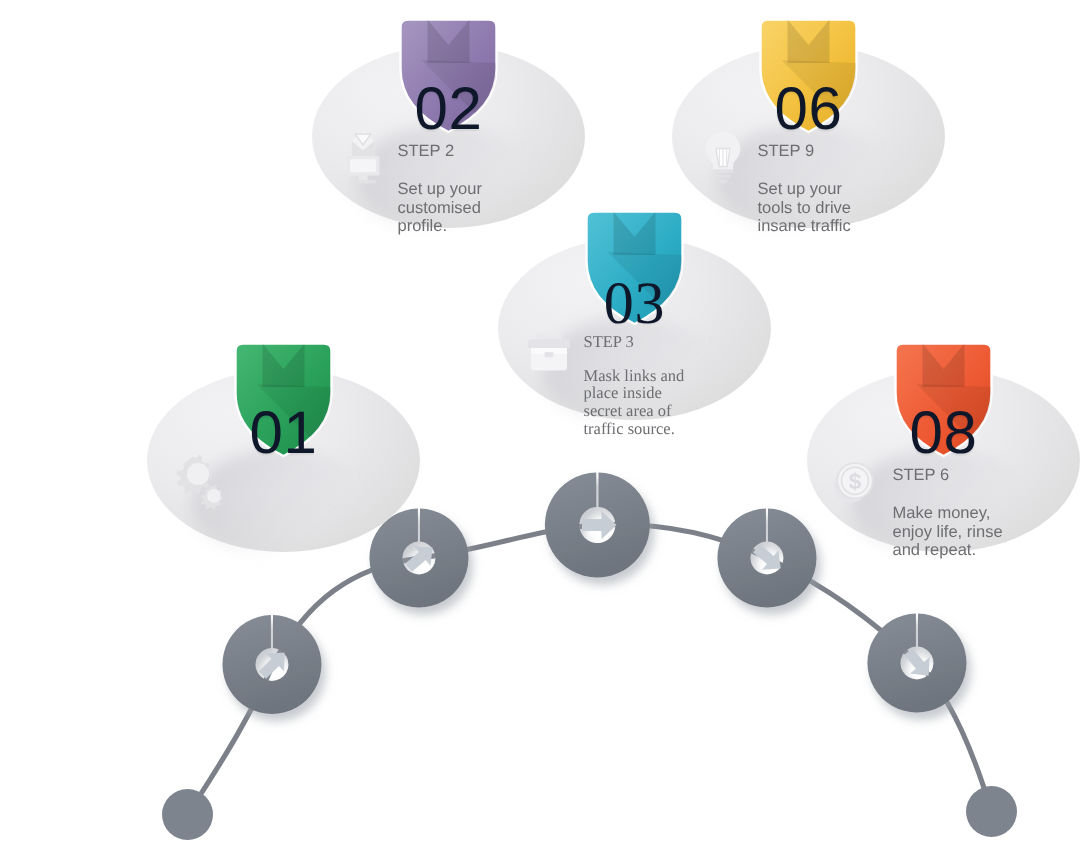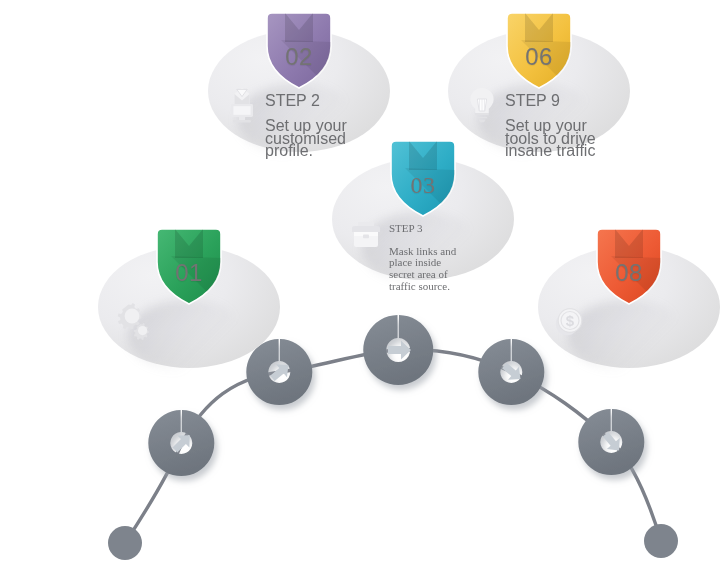--- a/index.html
+++ b/index.html
@@ -32,45 +32,45 @@
   }
 
   
   .badge{
     position:absolute;left:50%;top:0;
     width:76px;height:78px;
     transform:translateX(-50%);
   }
   .badge svg{display:block;width:76px;height:78px;overflow:visible;}
   .badge-num{
-    position:absolute;left:0;top:0;width:76px;height:78px;
+    position:absolute;left:0;top:16px;width:76px;height:78px;
     display:flex;align-items:center;justify-content:center;
-    color:#737373;
-    font-size:24px;
+    color:#0f172a;
+    font-size:40px;
     letter-spacing:0.5px;
     font-weight:400;
     padding-top:12px;
     box-sizing:border-box;
     text-shadow:0 1px 1px rgba(0,0,0,0.07);
   }
 
   
   .content{
     position:absolute;left:14px;top:68px;
     width:156px;height:62px;
     display:flex;align-items:flex-start;
   }
   .step-icon{
     width:40px;height:44px;flex:0 0 40px;
     margin-right:3px;margin-top:2px;
   }
   .step-icon svg{display:block;width:40px;height:44px;}
   .step-text{
     color:#6d6e71;
-    font-size:16px;
+    font-size:11px;
     line-height:12.4px;
     padding-top:3px;
     white-space:pre-line;
   }
   .step-title{display:block;}
   .step-desc{display:block;}
 
   
   .tight .step-text{font-size:11px;line-height:11.6px;}
 
@@ -333,16 +333,22 @@
     </div>
     <div class="content">
       <span class="step-icon">
         <svg viewBox="0 0 40 44">
           <circle cx="15" cy="26" r="11.2" fill="#e6e6ea"></circle>
           <circle cx="18" cy="22.5" r="11.8" fill="#f4f4f6" stroke="#e2e2e5" stroke-width="1.2"></circle>
           <circle cx="18" cy="22.5" r="9" fill="none" stroke="#e2e2e5" stroke-width="1.2"></circle>
           <text x="18" y="28" font-family="'Liberation Sans',sans-serif" font-size="15" font-weight="bold" text-anchor="middle" fill="#dcdce0">$</text>
         </svg>
       </span>
+      <div class="step-text">
+        <span class="step-title">STEP 6</span>
+        <span class="step-desc">Make money,
+enjoy life, rinse
+and repeat.</span>
+      </div>
     </div>
   </div>
 
 </div>
 
 </body></html>

